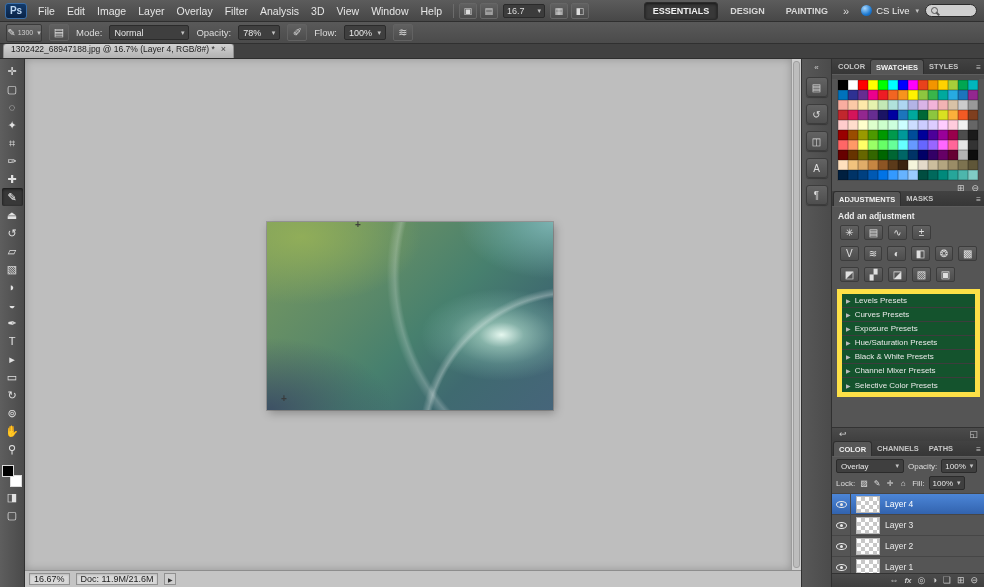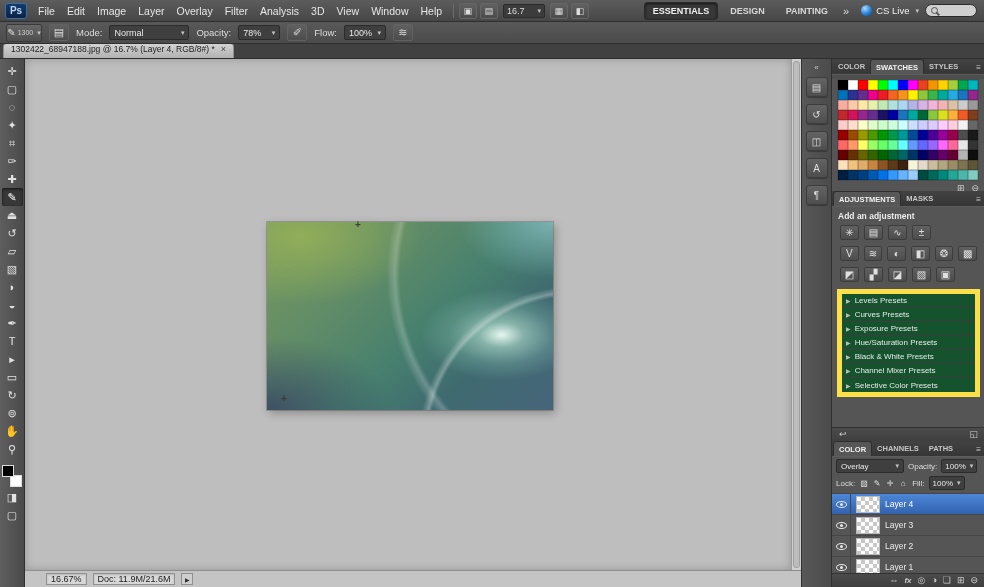--- a/index.html
+++ b/index.html
@@ -89,21 +89,21 @@
       linear-gradient(135deg,#7a9a5e 0%,#5d8a68 35%,#47806e 55%,#3f6a70 75%,#46657a 100%)}
   .crosshair{position:absolute;color:rgba(55,55,55,.9);font-size:10px;line-height:1;font-weight:bold}
   .ch1{left:88px;top:-2px}.ch2{left:14px;top:172px}
   .vscroll{position:absolute;left:791px;top:59px;width:10px;height:511px;background:#d0d0d0;
     border-left:1px solid #9b9b9b}
   .vthumb{position:absolute;left:1px;top:2px;width:7px;height:507px;background:#bdbdbd;
     border:1px solid #a0a0a0;border-radius:3px}
 
   
   .statusbar{position:absolute;left:25px;top:570px;width:776px;height:17px;background:#c4c4c4;
-    border-top:1px solid #8d8d8d;display:flex;align-items:center;gap:6px;padding:0 21px;
+    border-top:1px solid #8d8d8d;display:flex;align-items:center;gap:6px;padding:0 4px;
     font-size:9px;color:#222}
   .sfield{height:12px;background:#d8d8d8;border:1px solid #909090;
     box-shadow:inset 0 1px 2px rgba(0,0,0,.15);display:flex;align-items:center;padding:0 4px;white-space:nowrap}
   .sflyout{width:12px;height:12px;border:1px solid #909090;background:#cecece;
     display:flex;align-items:center;justify-content:center;font-size:6px;color:#333}
 
   
   .ministrip{position:absolute;left:801px;top:59px;width:30px;height:528px;
     background:linear-gradient(90deg,#585858,#4b4b4b);border-left:1px solid #303030;
     display:flex;flex-direction:column;align-items:center;padding-top:2px}

